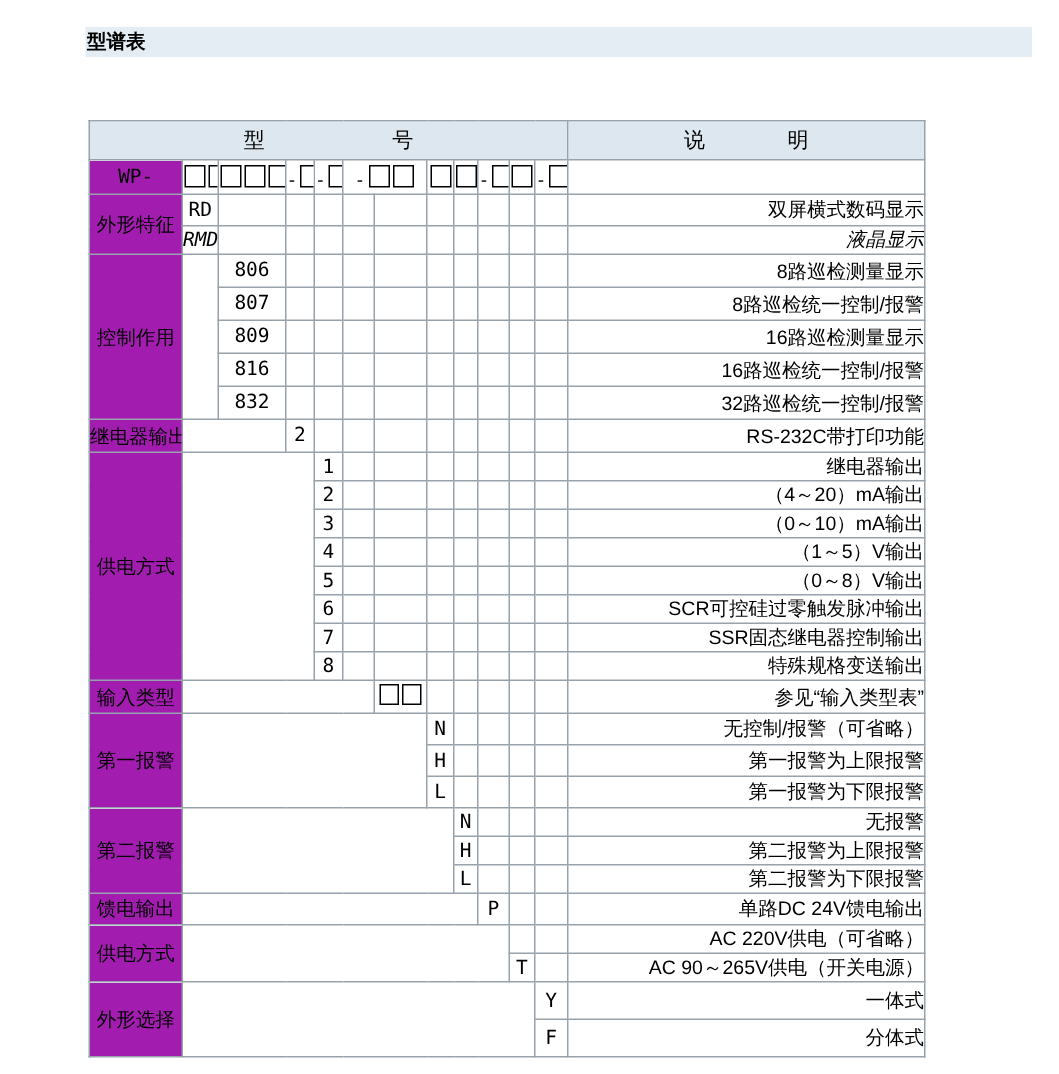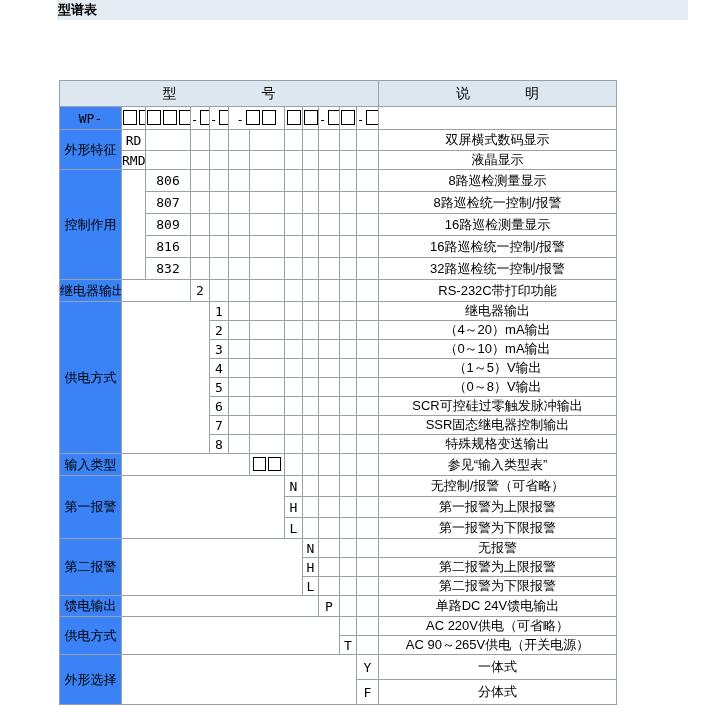--- a/index.html
+++ b/index.html
@@ -1,29 +1,29 @@
 <!DOCTYPE html>
 <html><head>
 <meta charset="utf-8">
 <style>
   html,body{margin:0;padding:0;background:#fff;}
   .page{position:relative;width:706px;height:716px;background:#fff;overflow:hidden;
         font-family:"Liberation Sans","DejaVu Sans",sans-serif;color:#000;}
-  .title-bar{position:absolute;left:57px;top:0;width:631px;height:20px;
+  .title-bar{position:absolute;left:57px;top:18px;width:631px;height:20px;
              background:#e3edf3;}
   .title-bar .txt{font-size:13px;font-weight:bold;line-height:20px;padding-left:1px;}
   table.spec{position:absolute;left:59px;top:80px;border-collapse:collapse;
              table-layout:fixed;width:557px;}
   table.spec td{border:1px solid #98a2ac;padding:0;font-size:13px;overflow:hidden;
                 white-space:nowrap;}
   td.hd{background:#dde7ef;text-align:center;}
-  td.lab{background:#3b82f6;text-align:center;font-size:13px;}
+  td.lab{background:#a21caf;text-align:center;font-size:13px;}
   td.code{text-align:center;font-family:"DejaVu Sans Mono","Liberation Mono",monospace;
           font-size:12px;}
-  td.desc{text-align:center;padding-left:16px;font-size:12.5px;}
+  td.desc{text-align:right;padding-left:16px;font-size:12.5px;}
   td.ec,td.merge{background:#fff;}
   .spread{display:flex;justify-content:center;align-items:center;gap:85px;font-size:14px;}
   .spread.dsc{gap:55px;}
   .mbox{display:inline-block;width:11px;height:12px;border:1px solid #000;
         background:#fff;vertical-align:-1px;margin:0 1px;}
   .bigbox .mbox{width:12px;height:13px;}
   .dash{font-family:"DejaVu Sans Mono",monospace;font-size:12px;margin-right:1px;}
   td.boxcell{text-align:center;}
 </style>
 </head>
@@ -86,21 +86,21 @@
           <td class="ec"></td>
           <td class="ec"></td>
           <td class="ec"></td>
           <td class="ec"></td>
           <td class="ec"></td>
           <td class="ec"></td>
           <td class="ec"></td>
           <td class="ec"></td>
           <td class="desc">双屏横式数码显示</td>
         </tr>
-        <tr style="height: 14px;">
+        <tr style="height: 14px; font-style: italic;">
           <td class="code">RMD</td>
           <td class="ec"></td>
           <td class="ec"></td>
           <td class="ec"></td>
           <td class="ec"></td>
           <td class="ec"></td>
           <td class="ec"></td>
           <td class="ec"></td>
           <td class="ec"></td>
           <td class="ec"></td>

